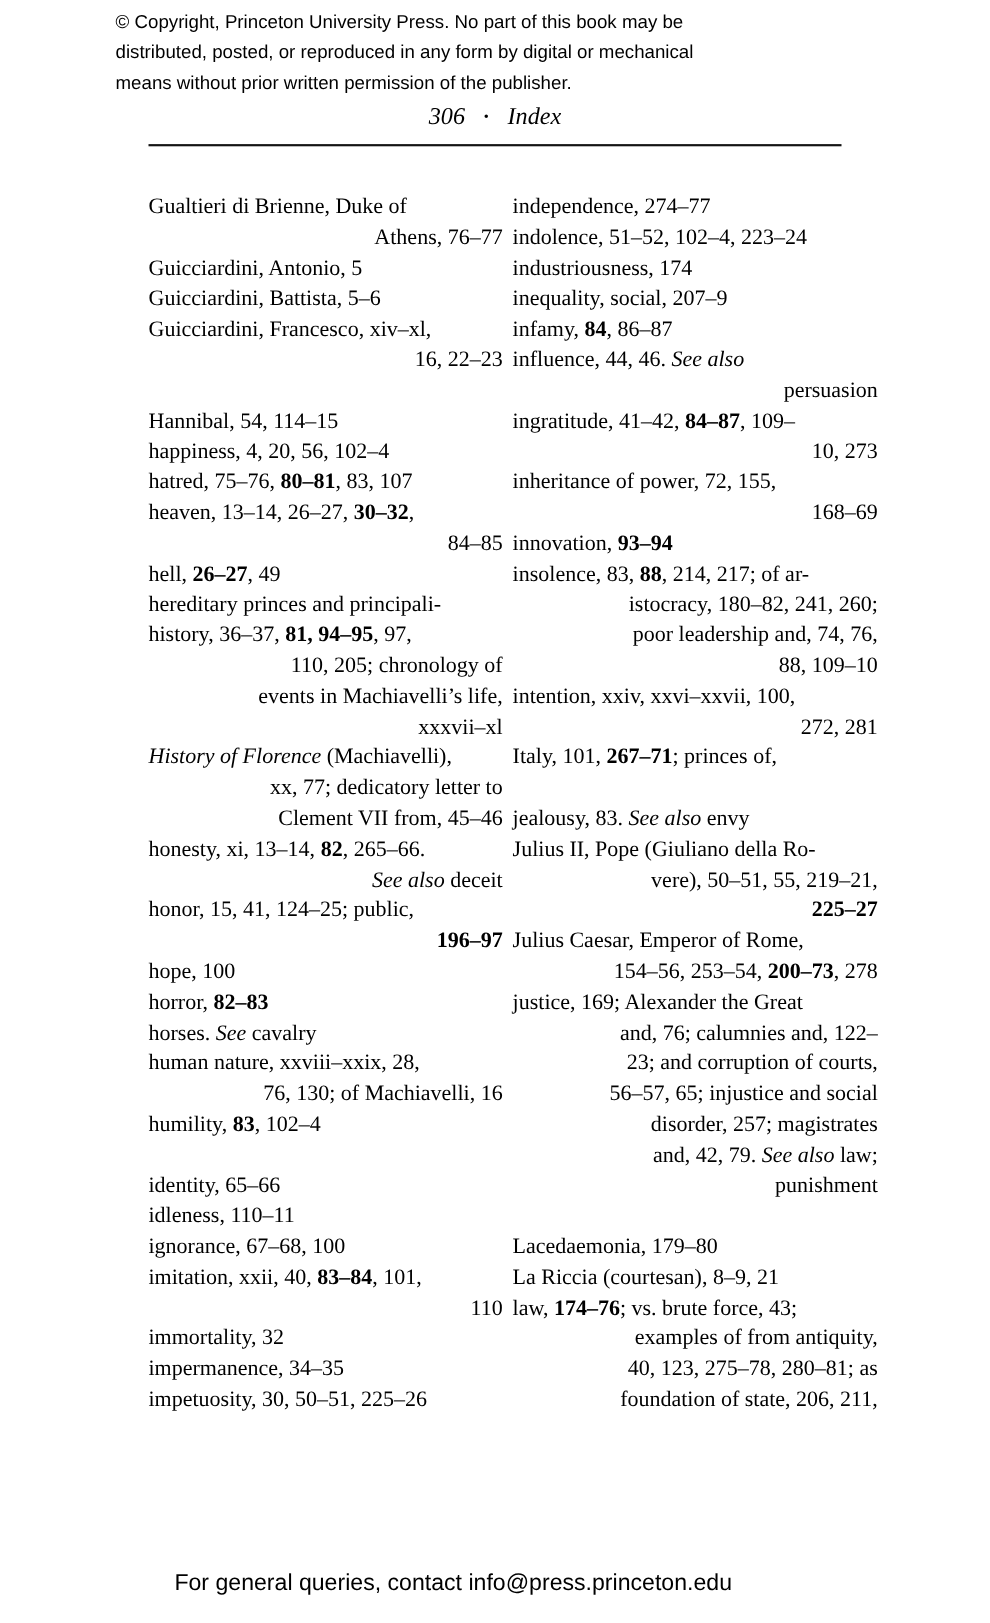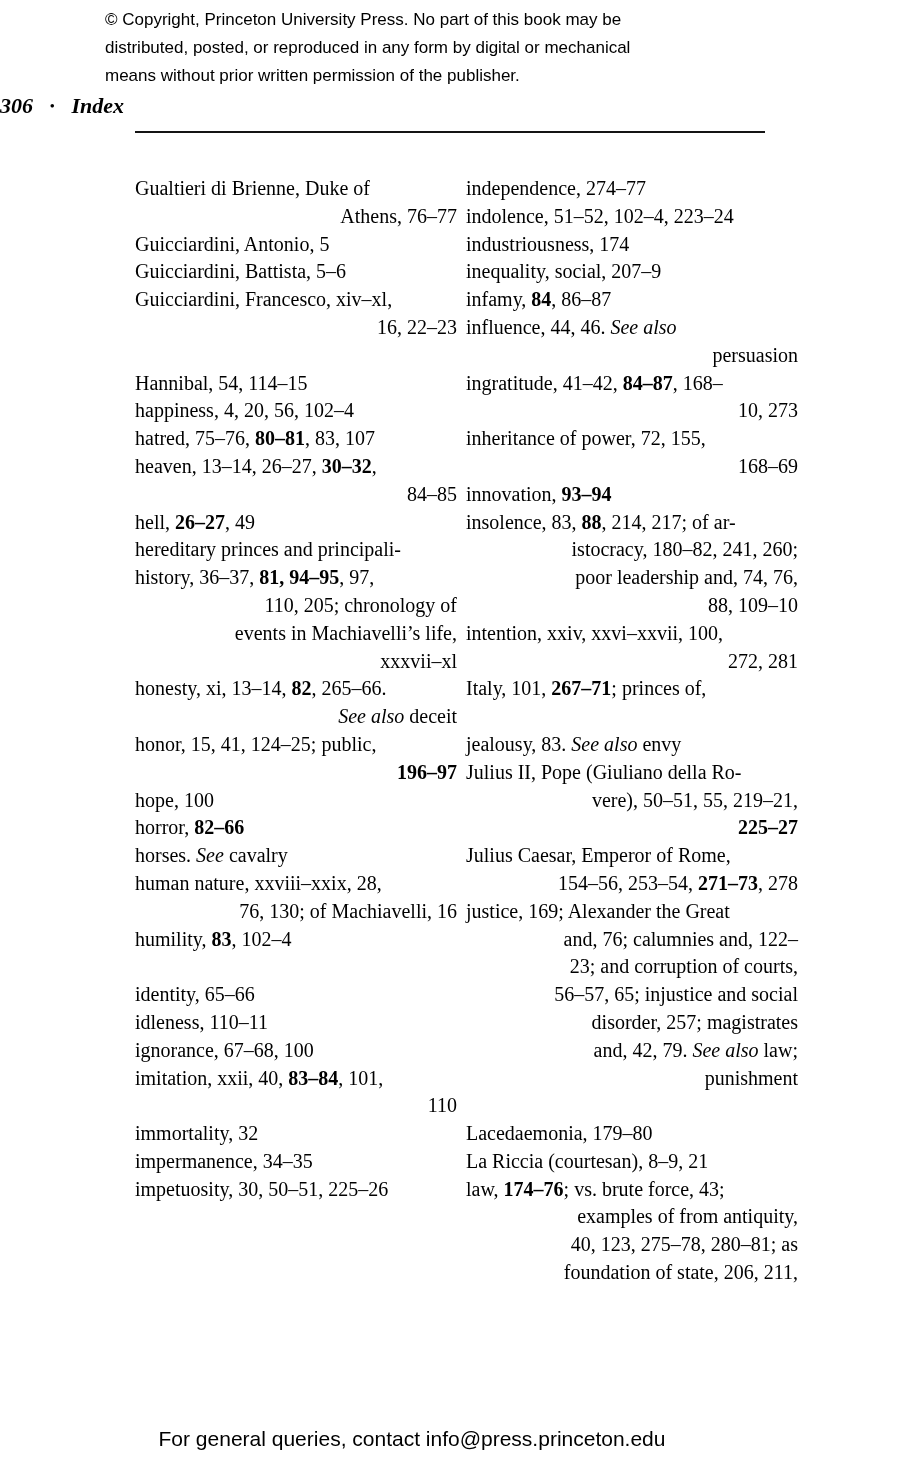--- a/index.html
+++ b/index.html
@@ -14,24 +14,24 @@
   .copyright {
     position: absolute;
     left: 105px; top: 6px; width: 720px;
     font-family: "Liberation Sans", sans-serif;
     font-size: 17px; line-height: 28px;
     color: #000;
   }
   .running-head {
     position: absolute;
     top: 93px; left: 0; width: 900px;
+    text-align: center;
     font-size: 22px;
     font-style: italic;
     color: #000;
-    font-weight: bold;
   }
   .running-head .sep {
     font-style: normal;
     font-size: 13px;
     vertical-align: 3px;
     margin: 0 17px;
   }
   .head-rule {
     position: absolute;
     top: 131px; left: 135px;
@@ -110,32 +110,37 @@
     <div class="entry">
       <div class="line"><span class="n">hereditary princes and principali-</span></div>
     </div>
     <div class="entry">
       <div class="line"><span class="n">history, 36–37, </span><span class="b">81, 94–95</span><span class="n">, 97,</span></div>
       <div class="line cont"><span class="n">110, 205; chronology of</span></div>
       <div class="line cont"><span class="n">events in Machiavelli’s life,</span></div>
       <div class="line cont"><span class="n">xxxvii–xl</span></div>
     </div>
     <div class="entry">
+      <div class="line"><span class="i">History of Florence</span><span class="n"> (Machiavelli),</span></div>
+      <div class="line cont"><span class="n">xx, 77; dedicatory letter to</span></div>
+      <div class="line cont"><span class="n">Clement VII from, 45–46</span></div>
+    </div>
+    <div class="entry">
       <div class="line"><span class="n">honesty, xi, 13–14, </span><span class="b">82</span><span class="n">, 265–66.</span></div>
       <div class="line cont"><span class="i">See also</span><span class="n"> deceit</span></div>
     </div>
     <div class="entry">
       <div class="line"><span class="n">honor, 15, 41, 124–25; public,</span></div>
       <div class="line cont"><span class="b">196–97</span></div>
     </div>
     <div class="entry">
       <div class="line"><span class="n">hope, 100</span></div>
     </div>
     <div class="entry">
-      <div class="line"><span class="n">horror, </span><span class="b">82–66</span></div>
+      <div class="line"><span class="n">horror, </span><span class="b">82–83</span></div>
     </div>
     <div class="entry">
       <div class="line"><span class="n">horses. </span><span class="i">See</span><span class="n"> cavalry</span></div>
     </div>
     <div class="entry">
       <div class="line"><span class="n">human nature, xxviii–xxix, 28,</span></div>
       <div class="line cont"><span class="n">76, 130; of Machiavelli, 16</span></div>
     </div>
     <div class="entry">
       <div class="line"><span class="n">humility, </span><span class="b">83</span><span class="n">, 102–4</span></div>
@@ -177,21 +182,21 @@
       <div class="line"><span class="n">inequality, social, 207–9</span></div>
     </div>
     <div class="entry">
       <div class="line"><span class="n">infamy, </span><span class="b">84</span><span class="n">, 86–87</span></div>
     </div>
     <div class="entry">
       <div class="line"><span class="n">influence, 44, 46. </span><span class="i">See also</span></div>
       <div class="line cont"><span class="n">persuasion</span></div>
     </div>
     <div class="entry">
-      <div class="line"><span class="n">ingratitude, 41–42, </span><span class="b">84–87</span><span class="n">, 168–</span></div>
+      <div class="line"><span class="n">ingratitude, 41–42, </span><span class="b">84–87</span><span class="n">, 109–</span></div>
       <div class="line cont"><span class="n">10, 273</span></div>
     </div>
     <div class="entry">
       <div class="line"><span class="n">inheritance of power, 72, 155,</span></div>
       <div class="line cont"><span class="n">168–69</span></div>
     </div>
     <div class="entry">
       <div class="line"><span class="n">innovation, </span><span class="b">93–94</span></div>
     </div>
     <div class="entry">
@@ -210,21 +215,21 @@
     <div class="entry gap">
       <div class="line"><span class="n">jealousy, 83. </span><span class="i">See also</span><span class="n"> envy</span></div>
     </div>
     <div class="entry">
       <div class="line"><span class="n">Julius II, Pope (Giuliano della Ro-</span></div>
       <div class="line cont"><span class="n">vere), 50–51, 55, 219–21,</span></div>
       <div class="line cont"><span class="b">225–27</span></div>
     </div>
     <div class="entry">
       <div class="line"><span class="n">Julius Caesar, Emperor of Rome,</span></div>
-      <div class="line cont"><span class="n">154–56, 253–54, </span><span class="b">271–73</span><span class="n">, 278</span></div>
+      <div class="line cont"><span class="n">154–56, 253–54, </span><span class="b">200–73</span><span class="n">, 278</span></div>
     </div>
     <div class="entry">
       <div class="line"><span class="n">justice, 169; Alexander the Great</span></div>
       <div class="line cont"><span class="n">and, 76; calumnies and, 122–</span></div>
       <div class="line cont"><span class="n">23; and corruption of courts,</span></div>
       <div class="line cont"><span class="n">56–57, 65; injustice and social</span></div>
       <div class="line cont"><span class="n">disorder, 257; magistrates</span></div>
       <div class="line cont"><span class="n">and, 42, 79. </span><span class="i">See also</span><span class="n"> law;</span></div>
       <div class="line cont"><span class="n">punishment</span></div>
     </div>

